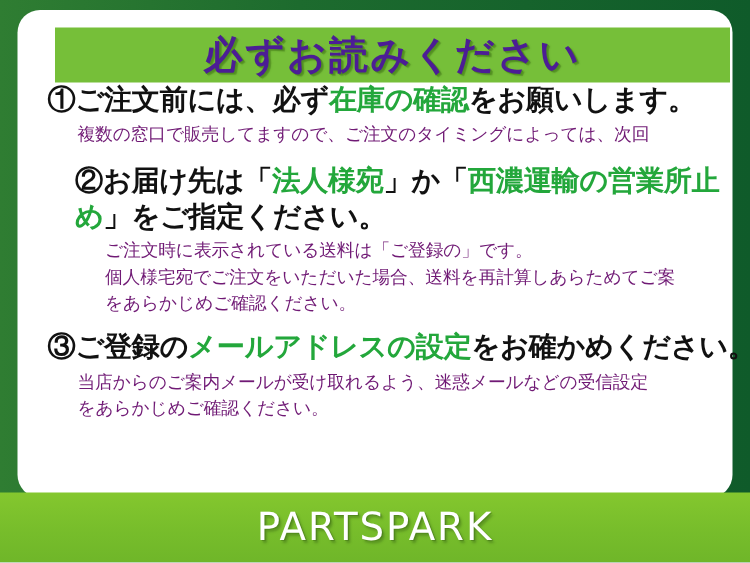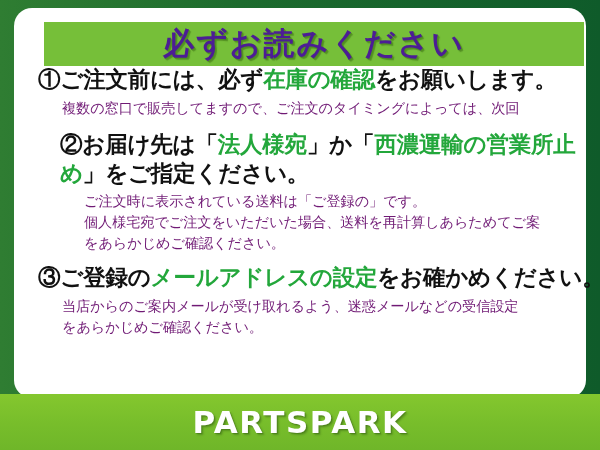--- a/index.html
+++ b/index.html
@@ -109,21 +109,21 @@
     height: 56px;
     background: linear-gradient(180deg, #84c72e 0%, #77bd2b 55%, #6fb629 100%);
     display: flex;
     align-items: center;
     justify-content: center;
   }
 
   #footer-logo {
     color: #ffffff;
     font-size: 31px;
-    font-weight: bold;
+    font-weight: normal;
     letter-spacing: 1.5px;
     text-shadow:
       1px 1px 0 rgba(70,120,25,0.55),
       2px 2px 2px rgba(55,100,20,0.45);
   }
 </style>
 </head>
 <body>
 
 <div id="banner">

